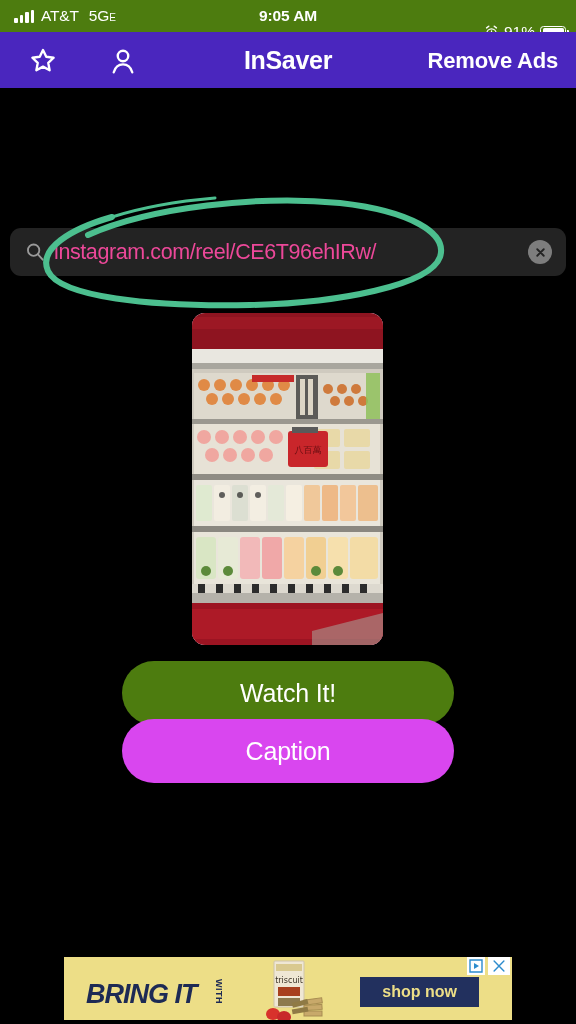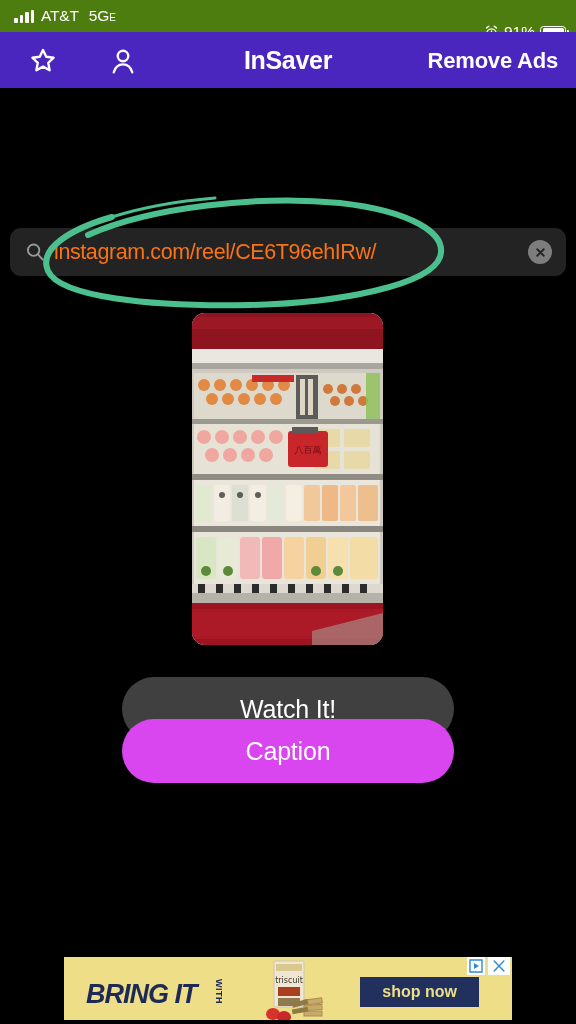--- a/index.html
+++ b/index.html
@@ -65,21 +65,21 @@
   
   .searchwrap{ position:absolute; left:10px; top:228px; width:556px; height:48px; }
   .searchbar{
     position:absolute; inset:0;
     background:#232323; border-radius:11px;
     display:flex; align-items:center;
   }
   .search-icon{ margin-left:14px; width:22px; height:22px; flex:0 0 auto; }
   .search-input{
     flex:1 1 auto; background:transparent; border:none; outline:none;
-    color:#f97316; font-size:21.5px; font-family:"Liberation Sans", sans-serif;
+    color:#ec4899; font-size:21.5px; font-family:"Liberation Sans", sans-serif;
     margin-left:8px; letter-spacing:-0.4px; padding:0;
   }
   .clear-btn{
     width:24px; height:24px; border-radius:50%; background:#7d7d7d;
     margin-right:14px; flex:0 0 auto; cursor:pointer;
     display:flex; align-items:center; justify-content:center;
   }
 
   
   .annotation{
@@ -95,21 +95,21 @@
   }
   .thumb svg{ display:block; width:100%; height:100%; }
 
   
   .btn{
     position:absolute; left:122px; width:332px; height:64px;
     border:none; border-radius:32px; cursor:pointer;
     color:#fff; font-size:25px; font-family:"Liberation Sans", sans-serif;
     letter-spacing:-0.2px;
   }
-  .btn-watch{ top:677px; background:#404040; }
+  .btn-watch{ top:661px; background:#4d7c0f; }
   .btn-caption{ top:719px; background:#d946ef; }
 
   
   .ad{
     position:absolute; left:64px; top:957px; width:448px; height:63px;
     background:#EDDE87; overflow:hidden;
   }
   .ad-headline{
     position:absolute; left:22px; top:22px;
     font-size:27px; font-weight:bold; font-style:italic;
@@ -147,20 +147,21 @@
       <i></i>
         <i></i>
         <i></i>
         <i></i>
     </span>
     <span class="carrier">AT&amp;T</span>
     <span class="netmode">
       <span>5G</span><sub>E</sub>
     </span>
   </div>
+  <div class="sb-time">9:05 AM</div>
   <div class="sb-right">
     <svg width="15" height="15" viewBox="0 0 24 24">
       <circle cx="12" cy="13.5" r="7.5" fill="none" stroke="#fff" stroke-width="2"></circle>
       <path d="M12 9.5v4.2l2.6 1.6" fill="none" stroke="#fff" stroke-width="2" stroke-linecap="round"></path>
       <path d="M4.2 4.6 7.6 2 M19.8 4.6 16.4 2" fill="none" stroke="#fff" stroke-width="2.4" stroke-linecap="round"></path>
     </svg>
     <span class="batt-pct">91%</span>
     <span class="battery">
         <span></span>
       </span>

